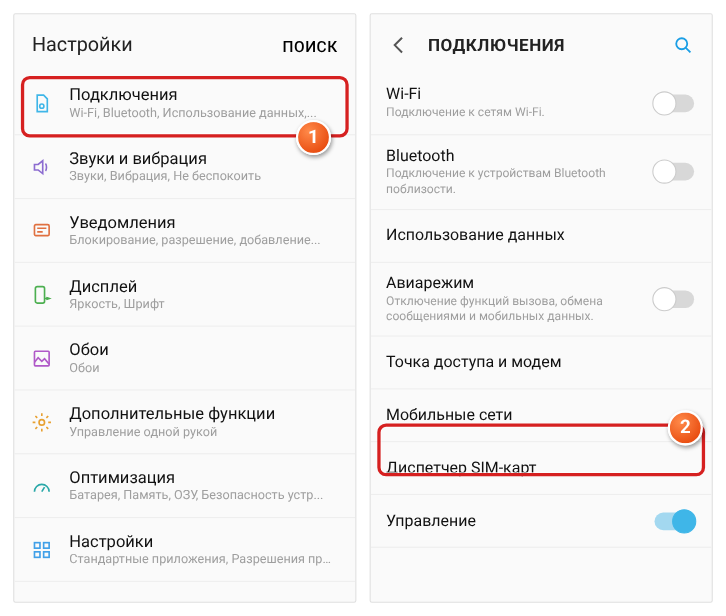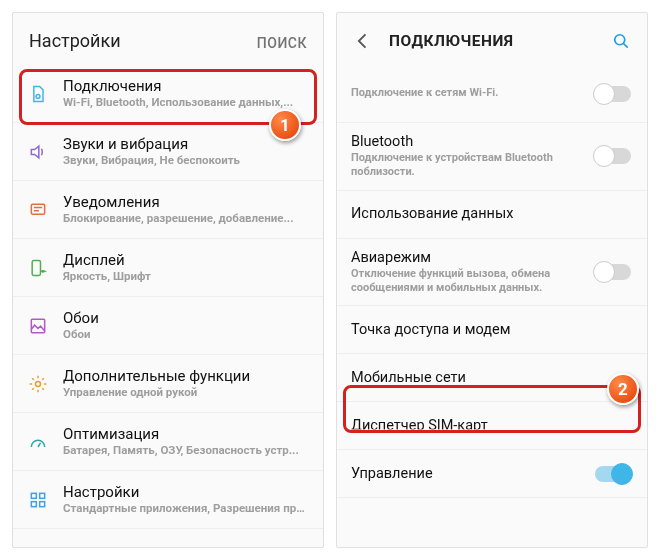--- a/index.html
+++ b/index.html
@@ -31,37 +31,37 @@
     display: flex;
     align-items: flex-end;
     justify-content: space-between;
     padding: 14px 16px;
     height: 52px;
     gap: 27px;
   }
   .header-left { display: flex; align-items: center; gap: 16px; }
   .header-title { font-size: 18px; color: #222; }
   .header-title.caps { font-weight: 700; text-transform: uppercase; letter-spacing: 0.5px; font-size: 15.5px; }
-  .search-link { color: #737373; font-size: 14px; font-weight: 500; letter-spacing: 0.5px; }
+  .search-link { color: #000000; font-size: 14px; font-weight: 500; letter-spacing: 0.5px; }
   .icon-btn { color: #1a73e8; display:flex; align-items:center; justify-content:center; }
   .list { flex: 1; overflow: hidden; }
   .item {
     display: flex;
     align-items: center;
     padding: 10px 16px 10px 14px;
     border-bottom: 1px solid #eee;
     min-height: 58px;
     gap: 14px;
     position: relative;
   }
   .item.short { min-height: 48px; align-items: center; }
   .item .icon { width: 22px; height: 22px; flex-shrink: 0; display:flex; align-items:center; justify-content:center; }
   .item .txt { flex: 1; min-width: 0; }
   .item .title { font-size: 15px; color: #111; line-height: 1.25; }
-  .item .sub { font-size: 11.5px; color: #9e9e9e; line-height: 1.3; white-space: nowrap; overflow: hidden; text-overflow: ellipsis; font-weight: bold; }
+  .item .sub { font-size: 11.5px; color: #9e9e9e; line-height: 1.3; white-space: nowrap; overflow: hidden; text-overflow: ellipsis; }
   .item .sub.wrap { white-space: normal; }
   .toggle {
     width: 36px; height: 16px; border-radius: 10px;
     background: #d8d8d8; position: relative; flex-shrink: 0;
   }
   .toggle::after {
     content: ""; position: absolute; width: 20px; height: 20px; border-radius: 50%;
     background: #fff; border: 1px solid #ccc; top: -3px; left: -2px;
   }
   .toggle.on { background: #a3d8f0; }
@@ -233,20 +233,21 @@
         <svg width="20" height="20" viewBox="0 0 24 24">
             <circle cx="10.5" cy="10.5" r="6" fill="none" stroke="#1a9ee5" stroke-width="2"></circle>
             <path stroke="#1a9ee5" stroke-width="2" d="M15 15l5 5"></path>
           </svg>
       </span>
     </div>
     <div class="list">
 
       <div class="item">
         <div class="txt">
+          <div class="title">Wi-Fi</div>
           <div class="sub">Подключение к сетям Wi-Fi.</div>
         </div>
         <div class="toggle"></div>
       </div>
 
       <div class="item">
         <div class="txt">
           <div class="title">Bluetooth</div>
           <div class="sub wrap">Подключение к устройствам Bluetooth поблизости.</div>
         </div>

